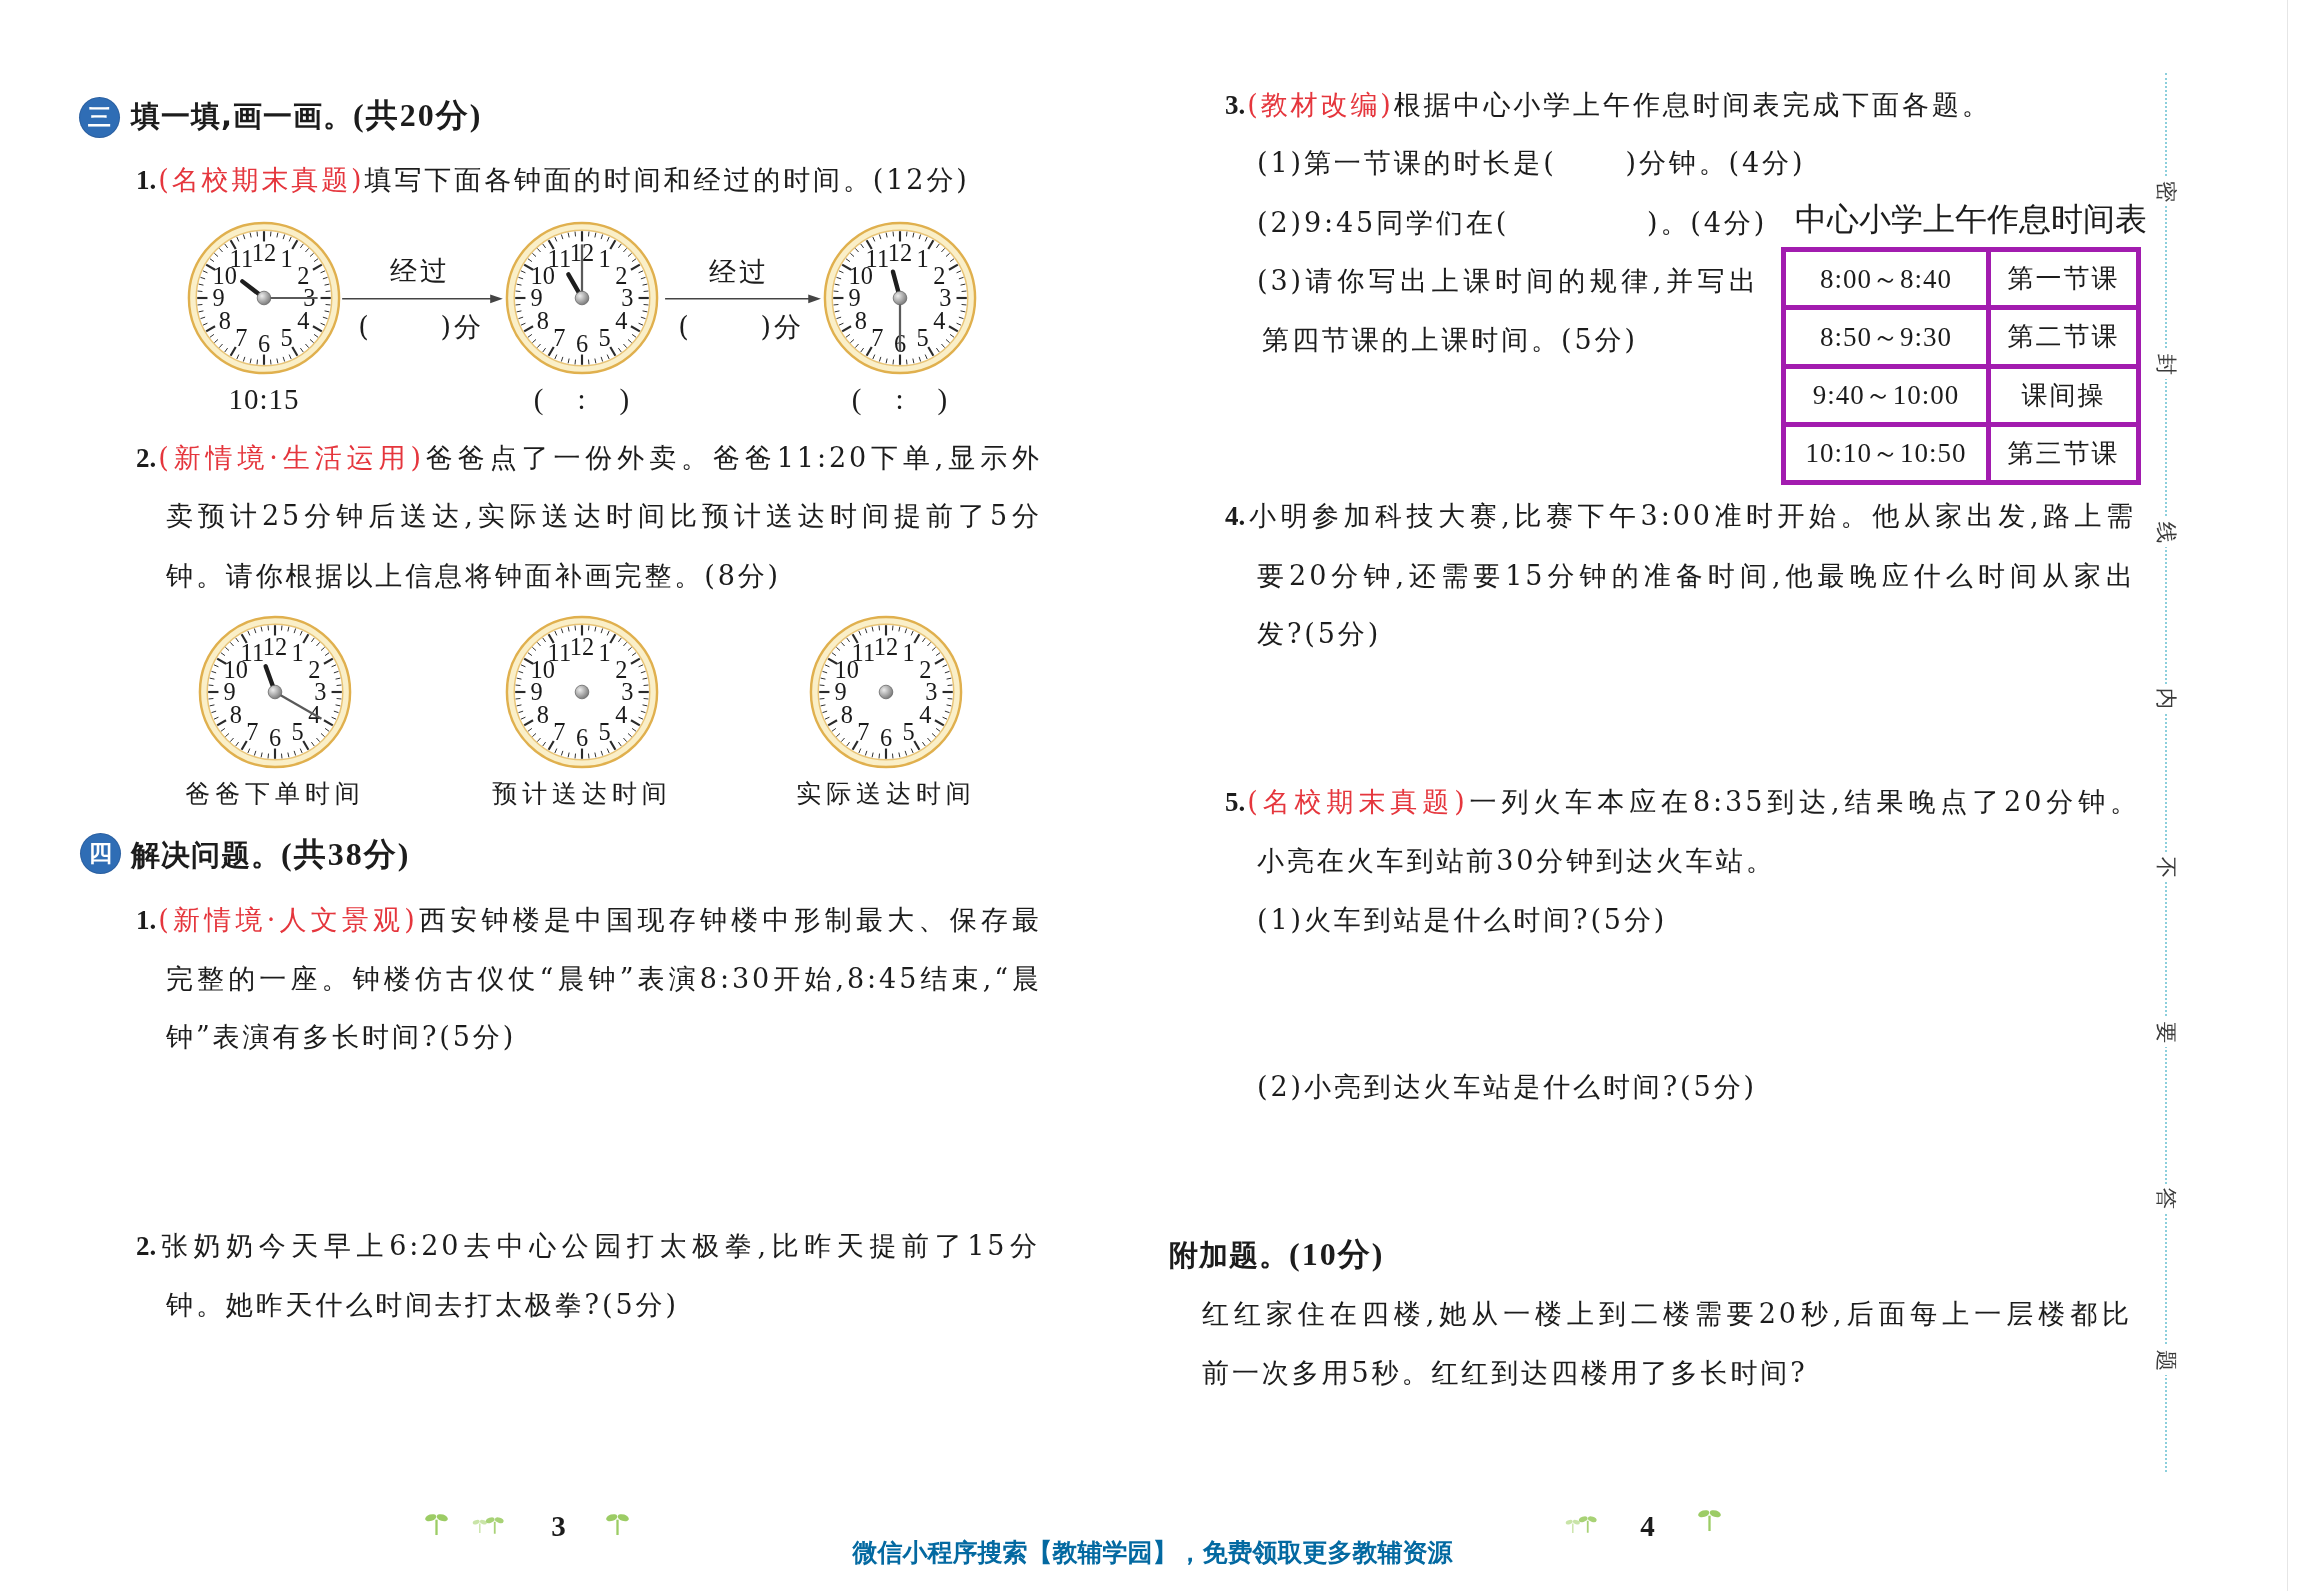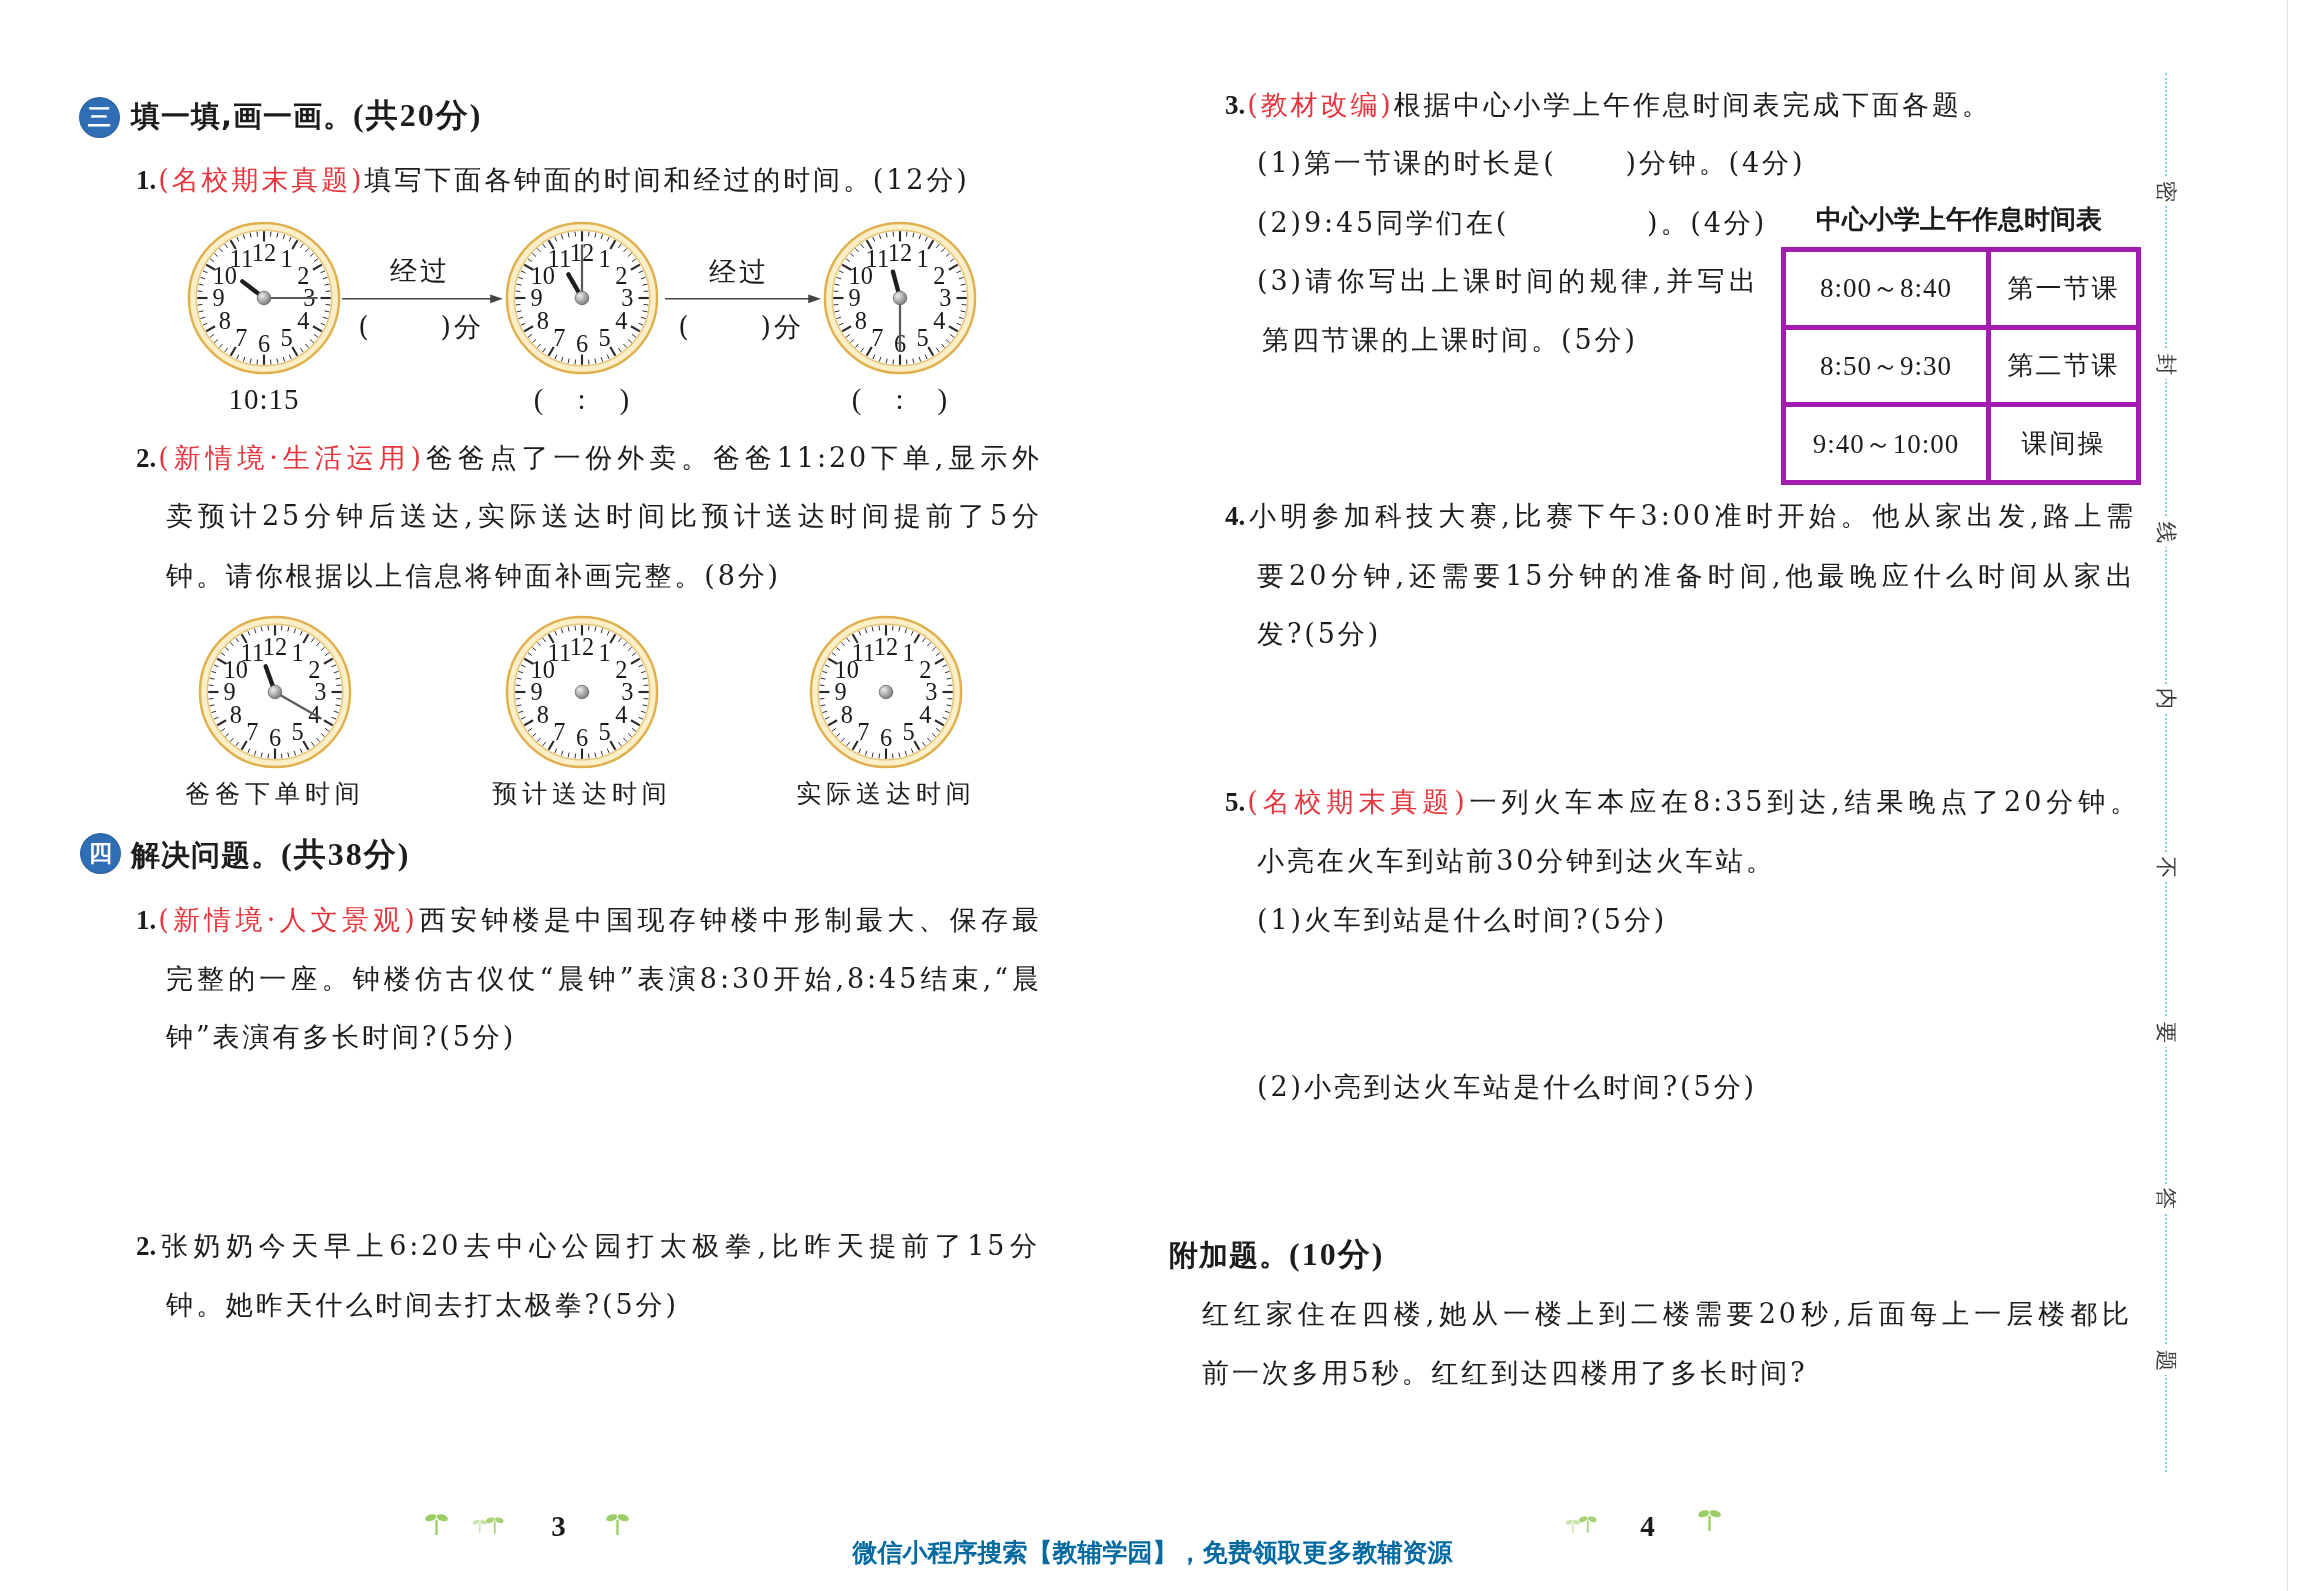--- a/index.html
+++ b/index.html
@@ -32,22 +32,22 @@
   table.schedule {
     position:absolute; left:1781px; top:247px; width:355px; height:238px;
     border-collapse:collapse; border:2px solid #2b2b2b; table-layout:fixed;
   }
   table.schedule td {
     border:5px solid #a21caf; padding:0; height:47px; text-align:center;
     font-size:26px; letter-spacing:2px; white-space:nowrap;
   }
   table.schedule td.time { font-family:"Liberation Serif", serif; letter-spacing:1px; font-size:27px; }
   .table-title {
-    position:absolute; left:1771px; top:200px; width:376px; text-align:center;
-    height:39px; line-height:39px; font-size:26px; font-weight:bold;
+    position:absolute; left:1771px; top:200px; width:376px; text-align:right;
+    height:39px; line-height:39px; font-size:32px; font-weight:normal;
     font-family:"DejaVu Sans", sans-serif; white-space:nowrap;
   }
   .seal-line { position:absolute; left:2165px; top:73px; height:1399px; border-left:2px dotted #8ccfdc; }
   .seal-char {
     position:absolute; left:2152px; width:29px; height:29px; line-height:29px;
     text-align:center; background:#fff; color:#3a3a3a; font-size:21.5px;
     transform:rotate(90deg);
   }
   .page-edge { position:absolute; left:2287px; top:0; width:1px; height:1592px; background:#e6e6e6; }
   .page-num { position:absolute; font-family:"Liberation Serif", serif; font-weight:bold; font-size:29px; width:39px; text-align:center; height:35px; line-height:35px; }
@@ -647,20 +647,24 @@
       <td>第一节课</td>
     </tr>
     <tr>
       <td class="time">8:50～9:30</td>
       <td>第二节课</td>
     </tr>
     <tr>
       <td class="time">9:40～10:00</td>
       <td>课间操</td>
     </tr>
+    <tr>
+      <td class="time">10:10～10:50</td>
+      <td>第三节课</td>
+    </tr>
   </tbody>
     </table>
 
   <div class="line just" style="left:1225px;top:496px;width:911px;">
     <span class="num">4.</span><span>小明参加科技大赛,比赛下午3:00准时开始。他从家出发,路上需</span>
   </div>
   <div class="line just" style="left:1257px;top:556px;width:879px;">要20分钟,还需要15分钟的准备时间,他最晚应什么时间从家出</div>
   <div class="line" style="left:1257px;top:614px;">发?(5分)</div>
 
   <div class="line just" style="left:1225px;top:782px;width:915px;">

